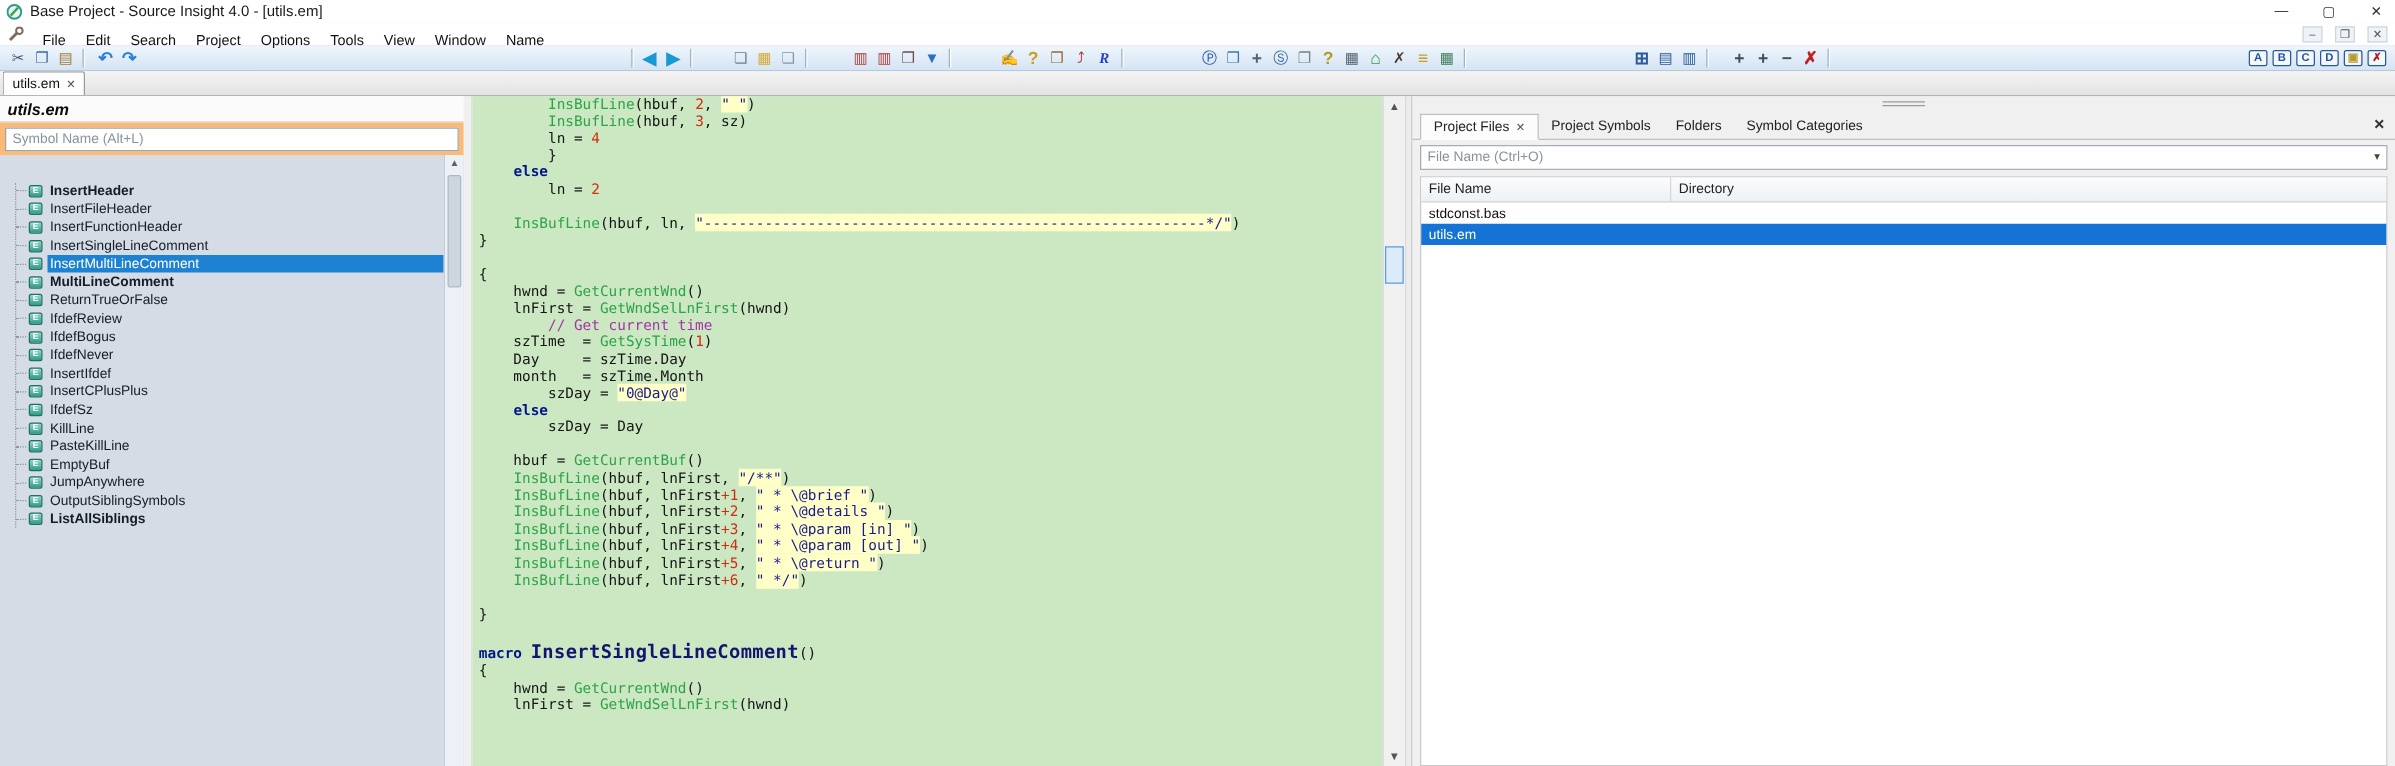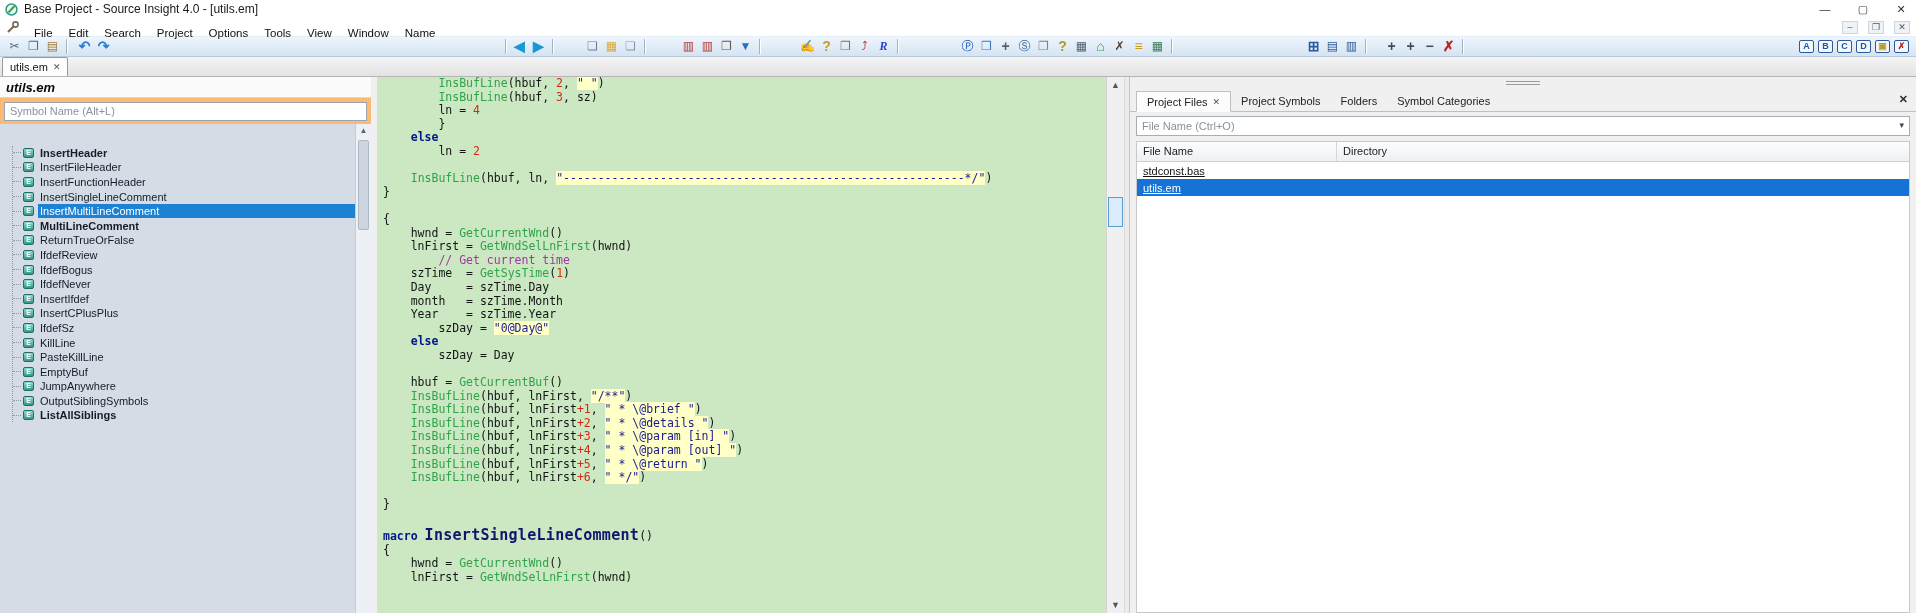--- a/index.html
+++ b/index.html
@@ -117,21 +117,21 @@
     padding:0 20px 0 5px; color:#222; }
   .rp-input::placeholder { color:#8a929c; }
   .rp-chevron { position:absolute; right:12px; top:8px; font-size:9px; color:#444; }
   .filetable { flex:1; background:#ffffff; border-top:1px solid #c9c9c9; margin:2px 6px 0 6px;
     border:1px solid #c9c9c9; display:flex; flex-direction:column; }
   .ft-header { height:20px; display:flex; background:linear-gradient(#fbfcfd,#eef1f4);
     border-bottom:1px solid #cfcfcf; font-size:11px; color:#222; }
   .ft-col { padding:3px 0 0 6px; }
   .ft-col.c1 { width:200px; border-right:1px solid #d6d6d6; }
   .ft-col.c2 { flex:1; }
-  .ft-row { height:17px; display:flex; font-size:11px; color:#111; align-items:center;text-decoration:underline; }
+  .ft-row { height:17px; display:flex; font-size:11px; color:#111; align-items:center; }
   .ft-row .cell1 { width:200px; padding-left:6px; }
   .ft-row .cell2 { flex:1; padding-left:6px; }
   .ft-row.selected { background:#1573d6; color:#ffffff; }
 </style>
 </head>
 <body>
 
 <div class="titlebar">
   <svg class="app-icon" viewBox="0 0 13 13">
     <circle cx="6.5" cy="6.5" r="5.5" fill="#e8f4ef" stroke="#2f9a8a" stroke-width="1.5"></circle>
@@ -376,21 +376,20 @@
         <div class="cl"><span class="tok-p">    </span><span class="tok-f">InsBufLine</span><span class="tok-p">(hbuf, ln, </span><span class="tok-s">"----------------------------------------------------------*/"</span><span class="tok-p">)</span></div>
         <div class="cl"><span class="tok-p">}</span></div>
         <div class="cl">&nbsp;</div>
         <div class="cl"><span class="tok-p">{</span></div>
         <div class="cl"><span class="tok-p">    hwnd = </span><span class="tok-f">GetCurrentWnd</span><span class="tok-p">()</span></div>
         <div class="cl"><span class="tok-p">    lnFirst = </span><span class="tok-f">GetWndSelLnFirst</span><span class="tok-p">(hwnd)</span></div>
         <div class="cl"><span class="tok-p">        </span><span class="tok-c">// Get current time</span></div>
         <div class="cl"><span class="tok-p">    szTime  = </span><span class="tok-f">GetSysTime</span><span class="tok-p">(</span><span class="tok-n">1</span><span class="tok-p">)</span></div>
         <div class="cl"><span class="tok-p">    Day     = szTime.Day</span></div>
         <div class="cl"><span class="tok-p">    month   = szTime.Month</span></div>
-        <div class="cl"><span class="tok-p">    Year    = szTime.Year</span></div>
         <div class="cl"><span class="tok-p">        szDay = </span><span class="tok-s">"0@Day@"</span></div>
         <div class="cl"><span class="tok-p">    </span><span class="tok-k">else</span></div>
         <div class="cl"><span class="tok-p">        szDay = Day</span></div>
         <div class="cl">&nbsp;</div>
         <div class="cl"><span class="tok-p">    hbuf = </span><span class="tok-f">GetCurrentBuf</span><span class="tok-p">()</span></div>
         <div class="cl"><span class="tok-p">    </span><span class="tok-f">InsBufLine</span><span class="tok-p">(hbuf, lnFirst, </span><span class="tok-s">"/**"</span><span class="tok-p">)</span></div>
         <div class="cl"><span class="tok-p">    </span><span class="tok-f">InsBufLine</span><span class="tok-p">(hbuf, lnFirst</span><span class="tok-n">+1</span><span class="tok-p">, </span><span class="tok-s">" * \@brief "</span><span class="tok-p">)</span></div>
         <div class="cl"><span class="tok-p">    </span><span class="tok-f">InsBufLine</span><span class="tok-p">(hbuf, lnFirst</span><span class="tok-n">+2</span><span class="tok-p">, </span><span class="tok-s">" * \@details "</span><span class="tok-p">)</span></div>
         <div class="cl"><span class="tok-p">    </span><span class="tok-f">InsBufLine</span><span class="tok-p">(hbuf, lnFirst</span><span class="tok-n">+3</span><span class="tok-p">, </span><span class="tok-s">" * \@param [in] "</span><span class="tok-p">)</span></div>
         <div class="cl"><span class="tok-p">    </span><span class="tok-f">InsBufLine</span><span class="tok-p">(hbuf, lnFirst</span><span class="tok-n">+4</span><span class="tok-p">, </span><span class="tok-s">" * \@param [out] "</span><span class="tok-p">)</span></div>

